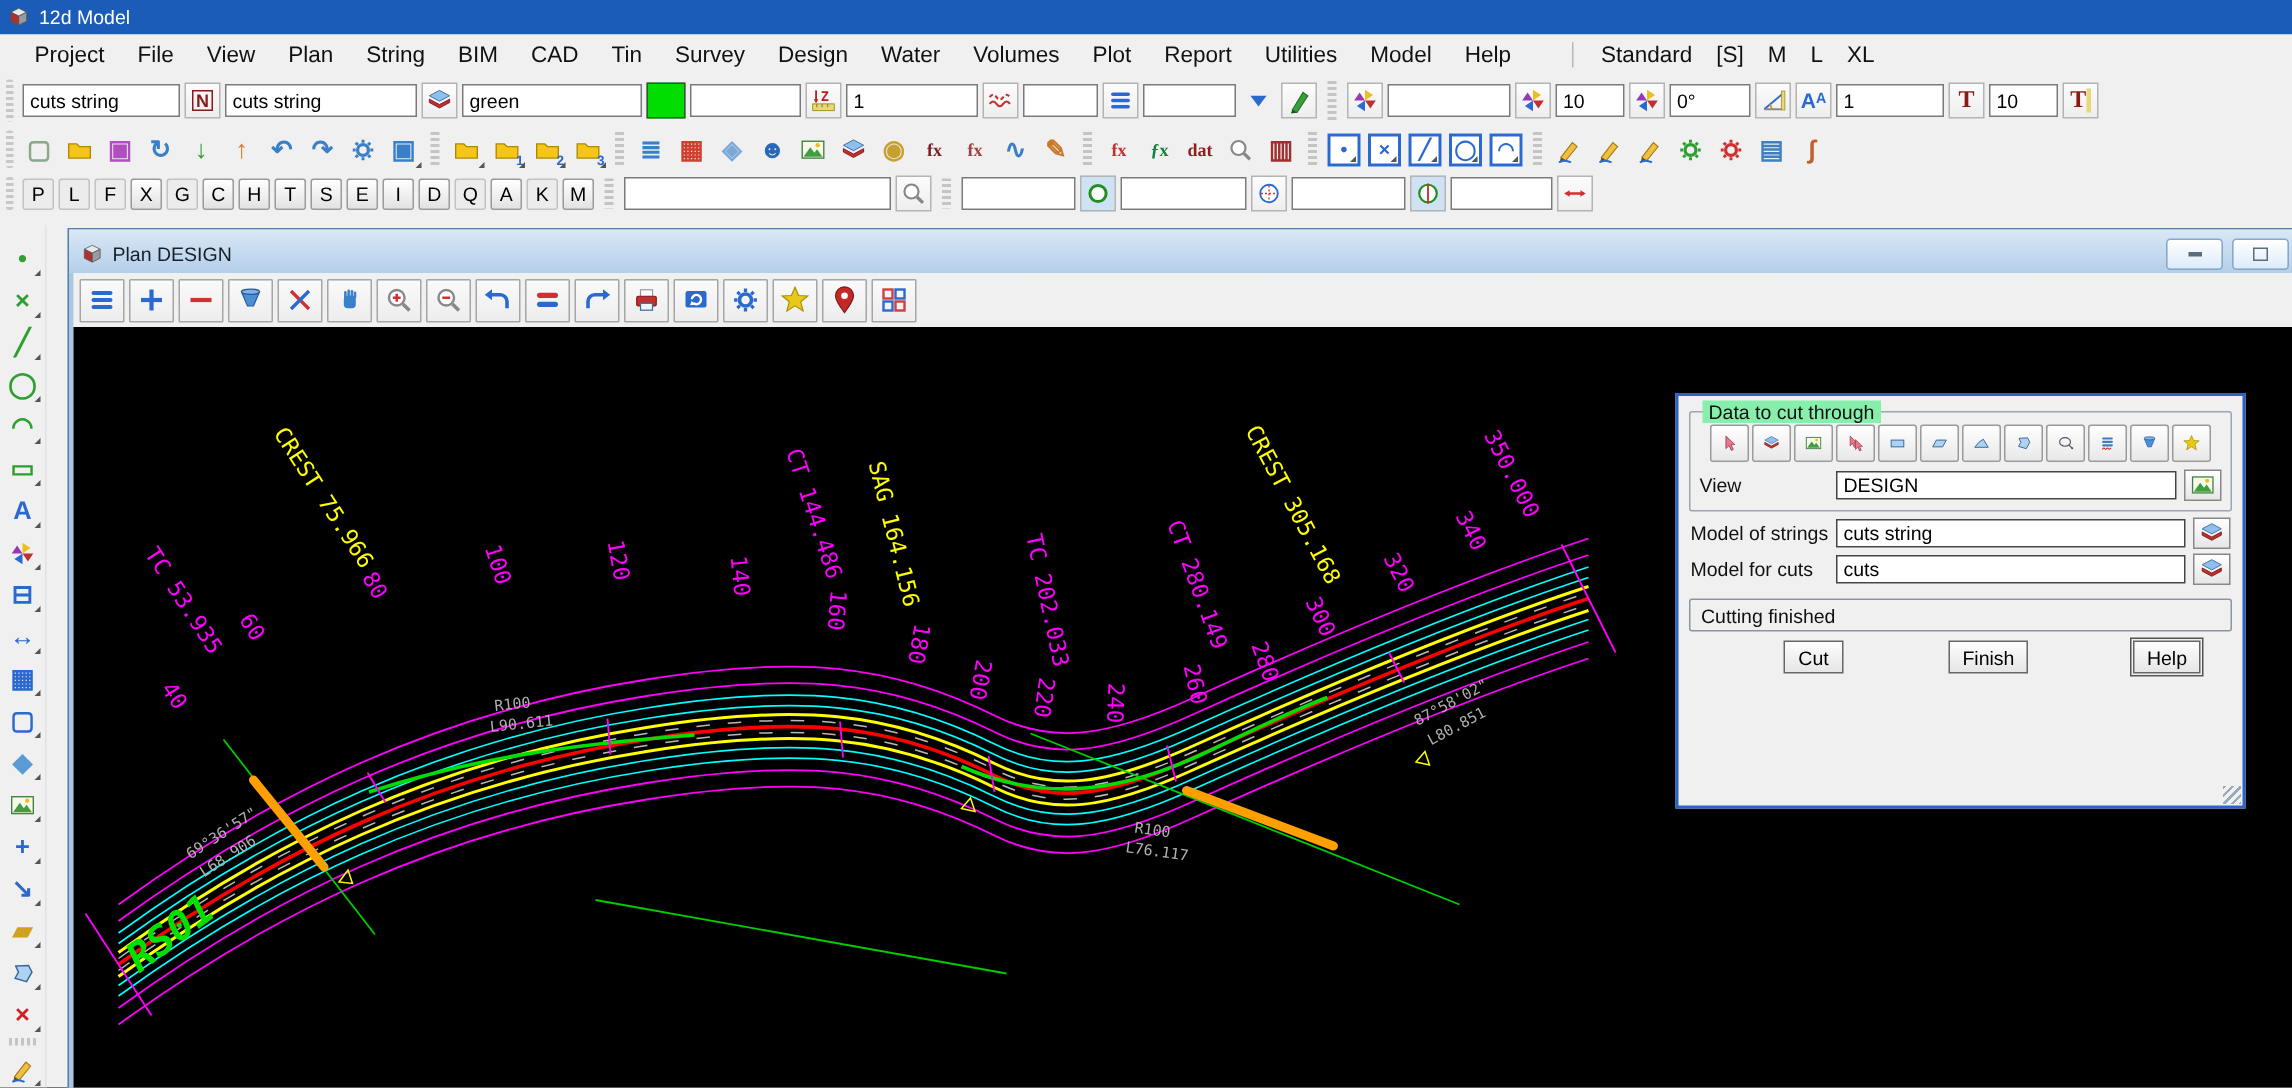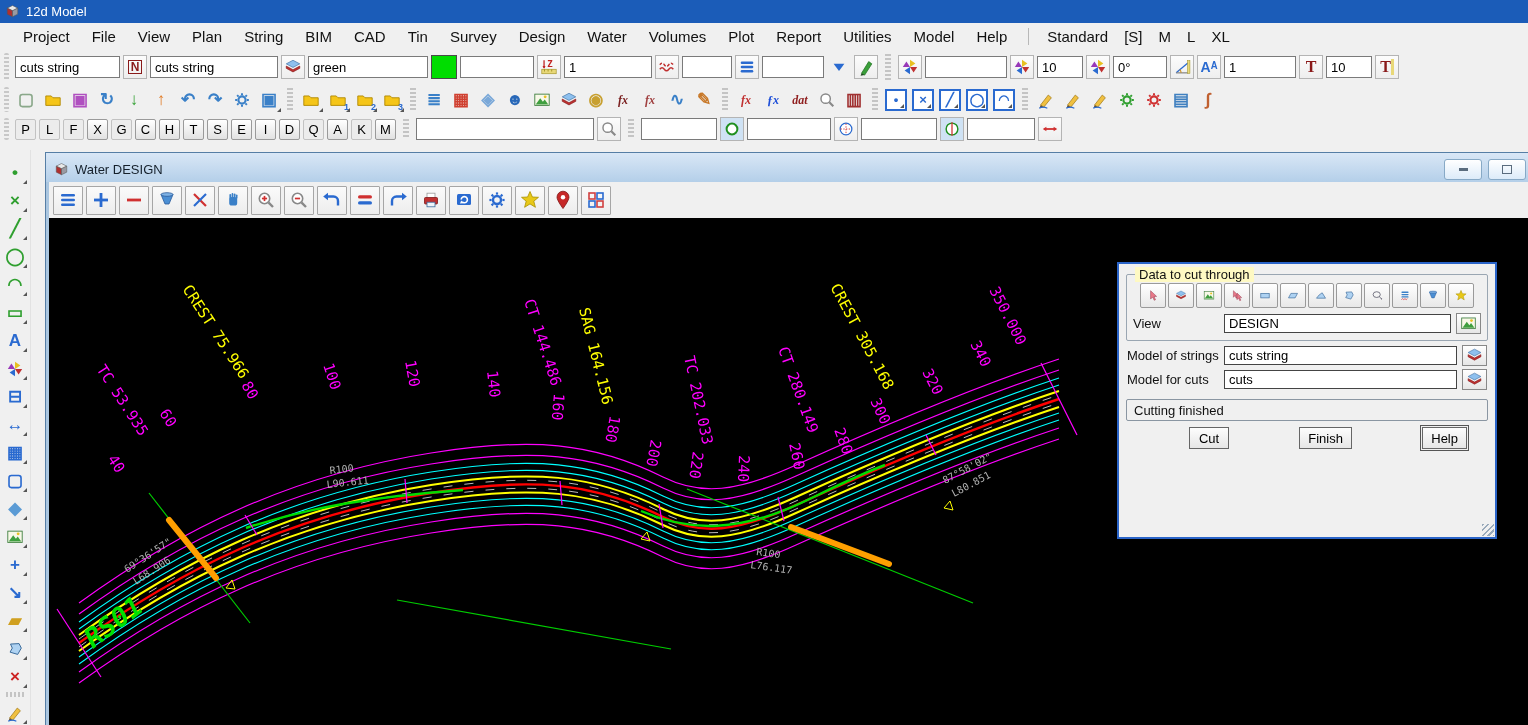--- a/index.html
+++ b/index.html
@@ -3,34 +3,34 @@
 <meta charset="utf-8">
 <style>
   html,body{margin:0;padding:0}
   body{width:1528px;height:725px;overflow:hidden;position:relative;background:#f0f0f0;
        font-family:"Liberation Sans",sans-serif;font-size:13px;color:#111;-webkit-font-smoothing:antialiased}
   .titlebar{height:23px;background:#1b5cb8;color:#fff;display:flex;align-items:center;gap:6px;padding-left:5px;font-size:13px}
   .ic{width:18px;height:18px;display:block}
   .ic16{width:15px;height:15px;display:block}
   .menubar{height:27px;display:flex;align-items:center;padding-left:12px;font-size:15px;background:#f0f0f0}
   .menu-item{padding:0 11px;cursor:default}
-  .menu-right{display:flex;align-items:center;margin-left:10px;border-left:1px solid #b8b8b8;padding-left:10px}
+  .menu-right{display:flex;align-items:center;margin-left:30px;border-left:1px solid #b8b8b8;padding-left:10px}
   .menu-right .menu-item{padding:0 8px}
   .grip{width:5px;align-self:stretch;margin:3px 3px 3px 1px;
         background:repeating-linear-gradient(to bottom,#c8c8c8 0 2px,#f0f0f0 2px 4px);border-radius:2px}
   .row2{height:34px;display:flex;align-items:center;gap:3px;padding-left:3px}
   .row3{height:31px;display:flex;align-items:center;gap:1px;padding-left:3px}
   .row4{height:28px;display:flex;align-items:center;gap:3px;padding-left:3px;margin-bottom:2px}
   input.fld{height:20px;border:1px solid #7a7a7a;background:#fff;padding:0 4px;font:13px "Liberation Sans",sans-serif}
   .ibtn{min-width:24px;height:24px;border:1px solid #b4b4b4;background:linear-gradient(#fcfcfc,#eee);
         display:flex;align-items:center;justify-content:center;box-sizing:border-box}
   .ibtn .g{font-size:15px;line-height:1}
   .tbtn{width:26px;height:27px;display:flex;align-items:center;justify-content:center;position:relative;box-sizing:border-box}
   .tbtn .g{font-size:17px;line-height:1;font-weight:bold}
-  .tbtn .g.txt{font-size:12px;font-style:italic;font-family:"Liberation Serif",serif}
+  .tbtn .g.txt{font-size:12px;font-family:"Liberation Serif",serif}
   .tbtn.box{border:2px solid #2a6ad0;width:22px;height:22px;margin:2px;background:#fff}
   .tbtn.box .g{font-size:13px}
   .badge{position:absolute;right:2px;bottom:1px;font-size:9px;font-weight:bold;color:#2a6ad0}
   .fly::after{content:"";position:absolute;right:1px;bottom:1px;border-left:4px solid transparent;border-bottom:4px solid #555}
   .vsep{width:6px;align-self:stretch;margin:4px 4px;background:repeating-linear-gradient(to bottom,#c4c4c4 0 2px,transparent 2px 4px)}
   .snap{width:21px;height:21px;border:1px solid #9a9a9a;border-radius:2px;background:linear-gradient(#ffffff,#e2e2e2);
         display:flex;align-items:center;justify-content:center;font-size:13px;color:#000;box-sizing:border-box}
   .snap.off{background:#ececec;border-color:#c2c2c2}
   
   .lefttb{position:absolute;left:0;top:150px;width:31px;bottom:0;background:#f0f0f0;display:flex;flex-direction:column;
@@ -53,21 +53,21 @@
   .canvas{flex:1;background:#000;margin:0 3px 3px 3px;position:relative;overflow:hidden}
   .canvas svg{position:absolute;left:0;top:0}
   
   .dlg{position:absolute;left:1117px;top:262px;width:380px;height:277px;background:#f0f0f0;border:2px solid #2a64c8;
        box-shadow:3px 4px 10px rgba(0,0,0,.45);z-index:50;box-sizing:border-box}
   .dlg-title{height:25px;background:#1e5ec6;color:#fff;display:flex;align-items:center;gap:7px;padding-left:6px;font-size:13px}
   .dlg-ctrl{margin-left:auto;display:flex;align-items:center;gap:27px;padding-right:12px}
   .dbtn{color:#fff;font-size:15px;line-height:1;display:flex;align-items:center;justify-content:center;width:16px;height:16px}
   .dbtn .maxi{width:9px;height:8px;border:1.5px solid #b9cdee}
   .group{border:1px solid #9aa6b2;border-radius:2px;margin:10px 7px 4px 7px;position:relative;padding:8px 4px 4px 4px}
-  .group-label{position:absolute;top:-8px;left:8px;background:#fef9c3;padding:0 4px;font-size:13px}
+  .group-label{position:absolute;top:-8px;left:8px;background:#86efac;padding:0 4px;font-size:13px}
   .pickrow{display:flex;gap:2px;justify-content:center;margin-bottom:5px}
   .pkbtn{width:26px;height:25px;border:1px solid #9a9a9a;border-radius:2px;background:linear-gradient(#fff,#e8e8e8);
          display:flex;align-items:center;justify-content:center}
   .pkbtn .ic{width:19px;height:19px}
   .frow{display:flex;align-items:center;gap:5px;margin:3px 8px}
   .group .frow{margin:2px 2px}
   .frow label{width:92px;flex:none;font-size:13px}
   .frow input{flex:1;height:17px;border:1px solid #444;background:#fff;padding:0 4px;font:13px "Liberation Sans",sans-serif}
   .fbtn{width:25px;height:21px;border:1px solid #888;background:linear-gradient(#fff,#e6e6e6);flex:none;
         display:flex;align-items:center;justify-content:center;padding:0;box-sizing:border-box}
@@ -498,21 +498,21 @@
       <span class="g" style="color: rgb(58, 128, 200);">∿</span>
     </span>
     <span class="tbtn" title="tools-button">
       <span class="g" style="color: rgb(200, 120, 40);">✎</span>
     </span>
     <span class="vsep"></span>
     <span class="tbtn" title="function-button">
       <span class="g txt" style="color: rgb(192, 48, 48);">fx</span>
     </span>
     <span class="tbtn" title="function-edit-button">
-      <span class="g txt" style="color: #1d4ed8;">ƒx</span>
+      <span class="g txt" style="color: #15803d;">ƒx</span>
     </span>
     <span class="tbtn" title="dat-button">
       <span class="g txt" style="color: rgb(144, 32, 32);">dat</span>
     </span>
     <span class="tbtn" title="find-key-button">
       <svg class="ic" viewBox="0 0 20 20">
         <use href="#mag"></use>
       </svg>
     </span>
     <span class="tbtn" title="panel-browser-button">
@@ -692,21 +692,21 @@
         <use href="#pencil"></use>
       </svg>
     </span>
   </div>
 
 <div class="planwin">
   <div class="plantitle">
     <svg class="ic16">
         <use href="#cube"></use>
       </svg>
-    <span>Water DESIGN</span>
+    <span>Plan DESIGN</span>
     <span style="margin-left:auto;display:flex">
       <span class="winbtn">
           <span class="mini"></span>
         </span>
       <span class="winbtn">
           <span class="maxi"></span>
         </span>
     </span>
   </div>
   <div class="plantb" id="plantb">

